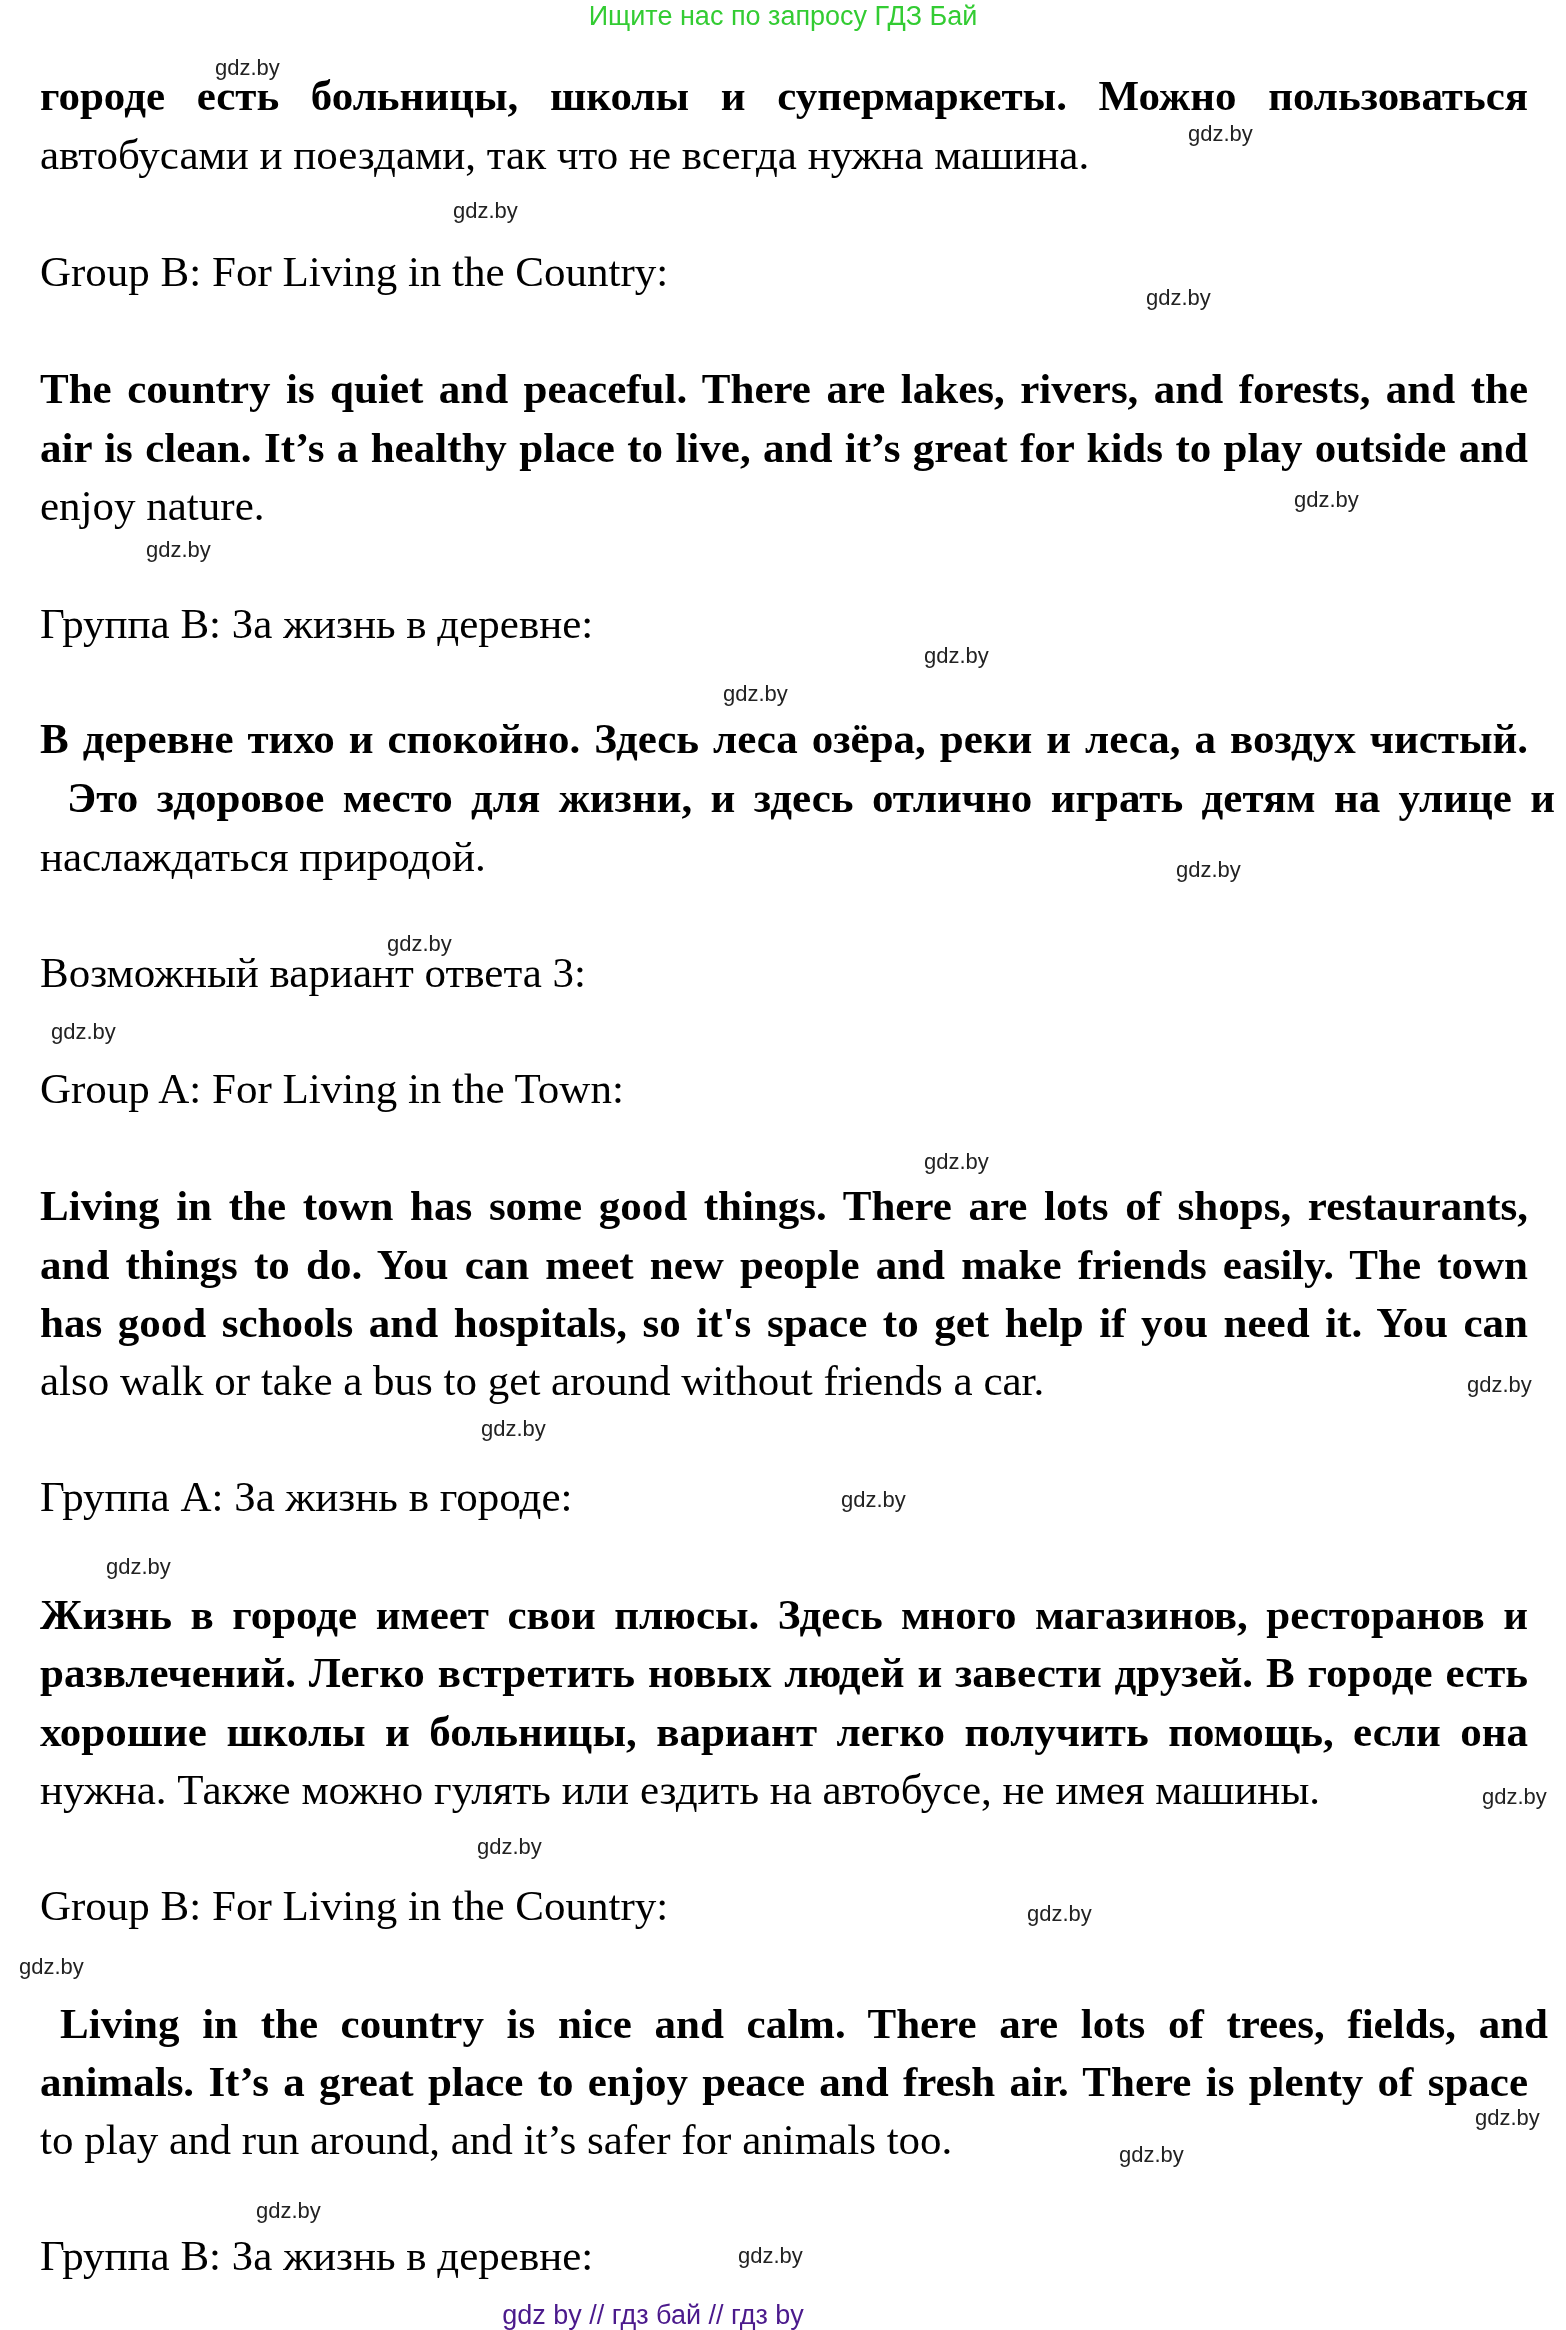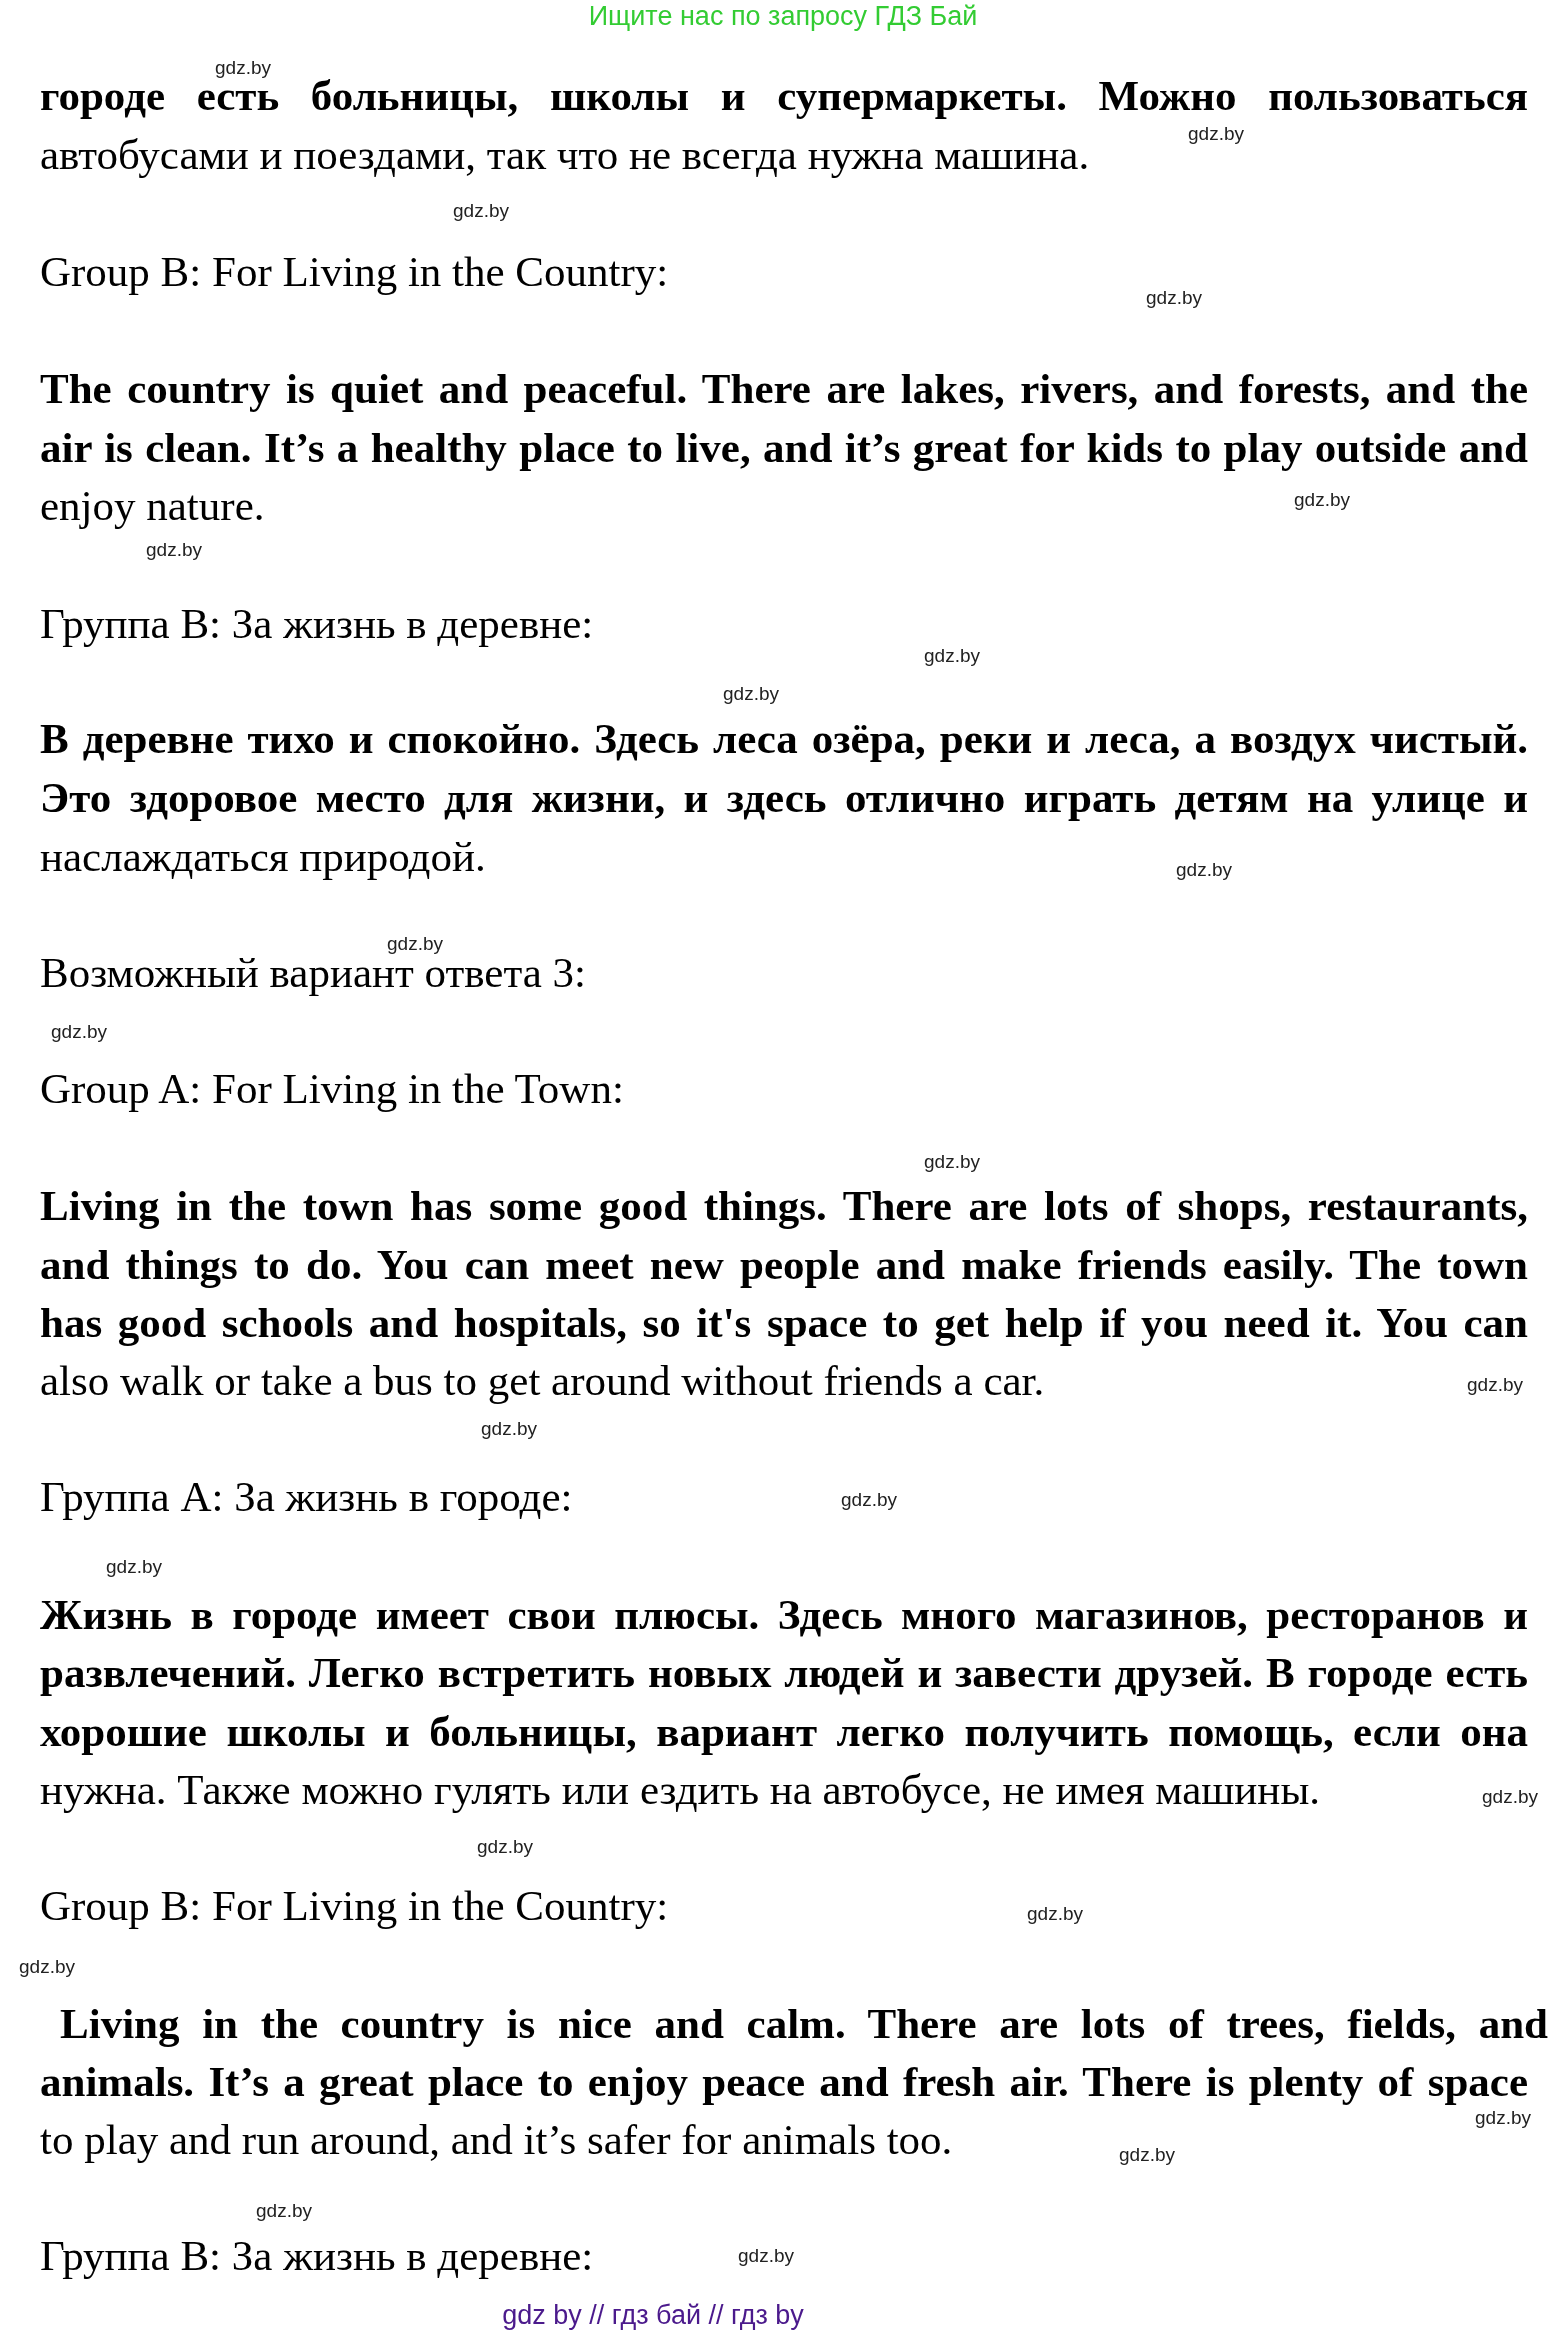--- a/index.html
+++ b/index.html
@@ -4,37 +4,37 @@
 <style>
   html, body { margin: 0; padding: 0; background: #ffffff; }
   body { width: 1566px; height: 2330px; position: relative; overflow: hidden; }
   .hdr { position: absolute; top: 0; left: 0; width: 1566px; text-align: center;
          font-family: "Liberation Sans", sans-serif; font-size: 27px; color: #33cc33; line-height: 32px; }
   .ftr { position: absolute; top: 2301px; left: 0; width: 1306px; text-align: center;
          font-family: "Liberation Sans", sans-serif; font-size: 27px; color: #4b1a8c; line-height: 29px; }
   .line { position: absolute; left: 40px; width: 1488px; font-family: "Liberation Serif", serif;
           font-size: 43px; line-height: 58px; color: #000; white-space: nowrap; }
   .just { text-align: justify; text-align-last: justify; font-weight: bold; }
-  .wm { position: absolute; font-family: "Liberation Sans", sans-serif; font-size: 19px; color: #222; line-height: 26px; text-align: right; }
+  .wm { position: absolute; font-family: "Liberation Sans", sans-serif; font-size: 22px; color: #222; line-height: 26px; text-align: right; }
 </style>
 </head>
 <body>
 
 <div class="hdr">Ищите нас по запросу ГДЗ Бай</div>
 
 <div id="doc">
     <div class="line just" style="top: 67px;">городе есть больницы, школы и супермаркеты. Можно пользоваться</div>
     <div class="line" style="top: 126px;">автобусами и поездами, так что не всегда нужна машина.</div>
     <div class="line" style="top: 243px;">Group B: For Living in the Country:</div>
     <div class="line just" style="top: 360px;">The country is quiet and peaceful. There are lakes, rivers, and forests, and the</div>
     <div class="line just" style="top: 419px;">air is clean. It’s a healthy place to live, and it’s great for kids to play outside and</div>
     <div class="line" style="top: 477px;">enjoy nature.</div>
     <div class="line" style="top: 595px;">Группа В: За жизнь в деревне:</div>
     <div class="line just" style="top: 710px;">В деревне тихо и спокойно. Здесь леса озёра, реки и леса, а воздух чистый.</div>
-    <div class="line just" style="top: 769px;">Это здоровое место для жизни, и здесь отлично играть детям на улице и</div>
+    <div class="line just" style="top: 769px; margin-left: 27px;">Это здоровое место для жизни, и здесь отлично играть детям на улице и</div>
     <div class="line" style="top: 828px;">наслаждаться природой.</div>
     <div class="line" style="top: 944px;">Возможный вариант ответа 3:</div>
     <div class="line" style="top: 1060px;">Group A: For Living in the Town:</div>
     <div class="line just" style="top: 1177px;">Living in the town has some good things. There are lots of shops, restaurants,</div>
     <div class="line just" style="top: 1236px;">and things to do. You can meet new people and make friends easily. The town</div>
     <div class="line just" style="top: 1294px;">has good schools and hospitals, so it's space to get help if you need it. You can</div>
     <div class="line" style="top: 1352px;">also walk or take a bus to get around without friends a car.</div>
     <div class="line" style="top: 1468px;">Группа А: За жизнь в городе:</div>
     <div class="line just" style="top: 1586px;">Жизнь в городе имеет свои плюсы. Здесь много магазинов, ресторанов и</div>
     <div class="line just" style="top: 1644px;">развлечений. Легко встретить новых людей и завести друзей. В городе есть</div>

